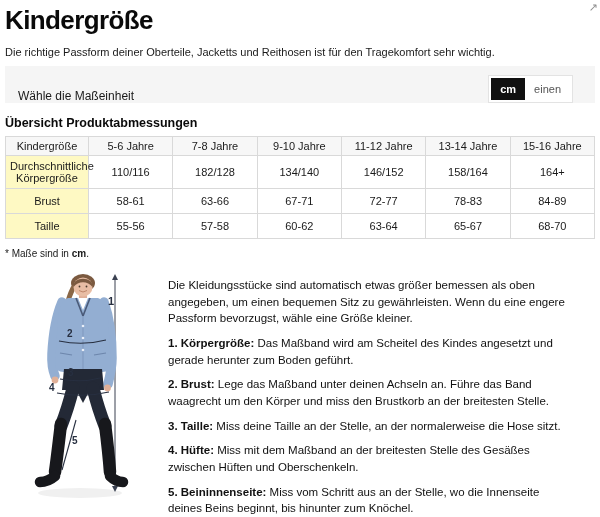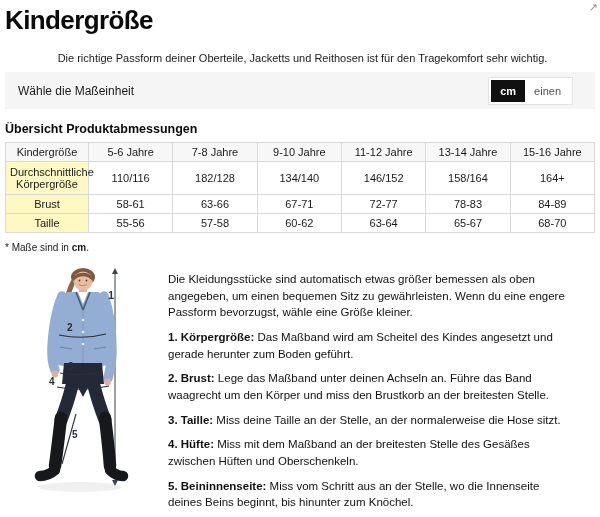--- a/index.html
+++ b/index.html
@@ -12,25 +12,25 @@
 
   .corner-icon {
     position:absolute; top:-3px; right:2px; font-size:11px; color:#8e8e8e;
     line-height:1;
   }
 
   h1.title {
     margin:5px 0 0 5px; font-size:26px; font-weight:800; letter-spacing:-0.6px;
     color:#0a0a0a;
   }
-  p.subtitle { margin:16px 0 0 5px; font-size:11px; color:#1a1a1a;text-align:center; }
+  p.subtitle { margin:10px 0 0 5px; font-size:11px; color:#1a1a1a; }
 
   .unit-bar {
     margin:8px 5px 0 5px; height:37px; background:#f5f5f5;
-    display:flex; align-items:center; padding:0 22px 0 13px;
+    display:flex; align-items:flex-end; padding:0 22px 0 13px;
   }
   .unit-label { font-size:12px; color:#1a1a1a; }
   .unit-toggle {
     margin-left:auto; display:flex; background:#ffffff;
     border:1px solid #e3e3e3; padding:2px;
   }
   .unit-btn {
     font-family:"Liberation Sans", sans-serif; font-size:11px; border:none;
     background:#ffffff; color:#555; min-width:34px; padding:5px 9px;
     text-align:center; cursor:pointer;
@@ -43,21 +43,21 @@
     margin:6px 5px 0 5px; border-collapse:collapse; width:590px;
     table-layout:fixed; font-size:11px; color:#1a1a1a;
   }
   table.size-table col.c0 { width:83px; }
   table.size-table th, table.size-table td {
     border:1px solid #d9d9d9; text-align:center; vertical-align:middle;
     padding:2px 4px;
   }
   table.size-table thead th { background:#f7f7f7; font-weight:400; height:19px; }
   table.size-table thead th.first { font-weight:400; }
-  table.size-table tbody td { height:19px; background:#ffffff; }
+  table.size-table tbody td { height:25px; background:#ffffff; }
   table.size-table tbody td.rowlabel { background:#fef9c3; }
   table.size-table tbody tr.tall td { height:33px; }
 
   p.footnote { margin:9px 0 0 5px; font-size:10px; color:#1a1a1a; }
   p.footnote b { font-weight:700; }
 
   .bottom { display:flex; align-items:flex-start; margin-top:13px; }
   .figure { width:150px; margin-left:10px; flex:0 0 auto; }
   .instructions { margin-left:8px; width:406px; padding-top:5px; }
   .instructions p { font-size:11.5px; line-height:1.45; color:#111; margin:0 0 8px 0; }

